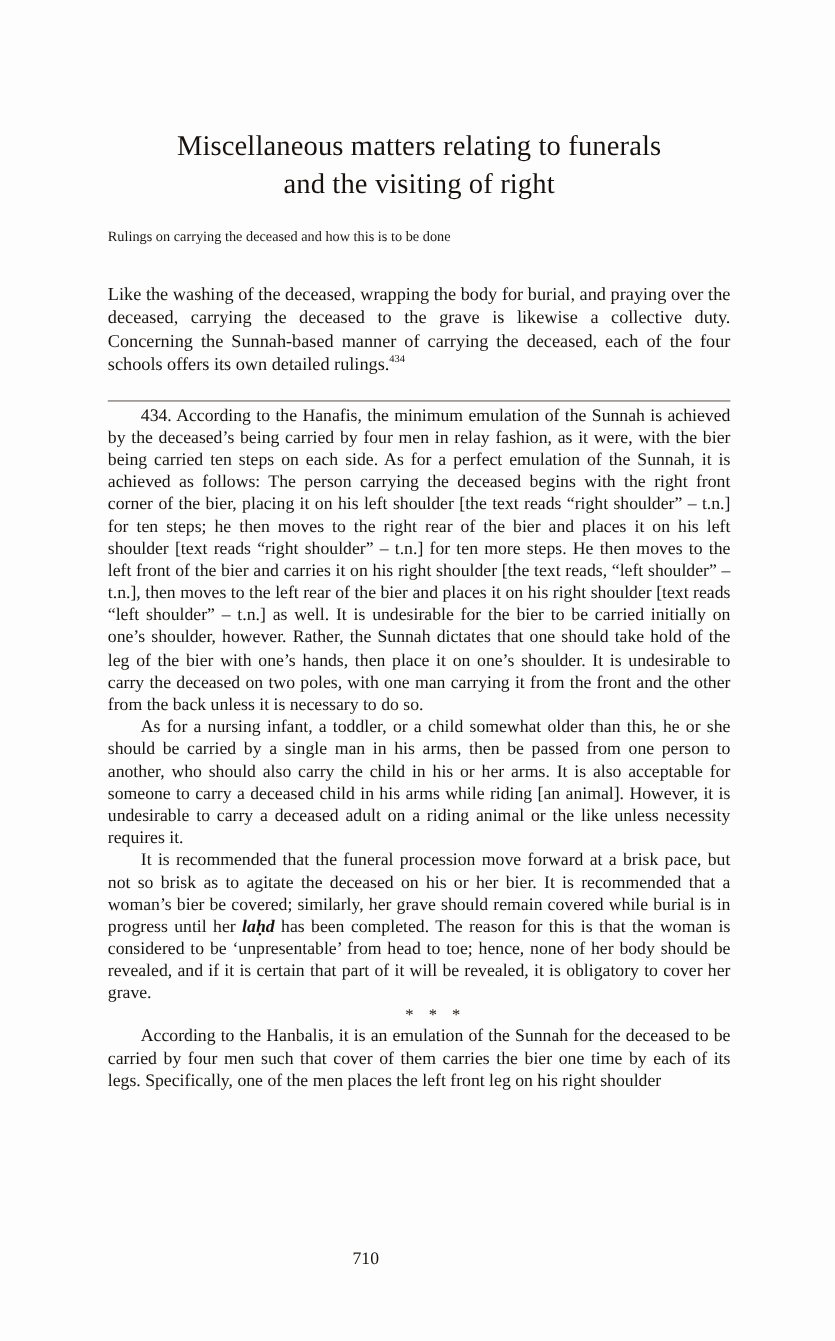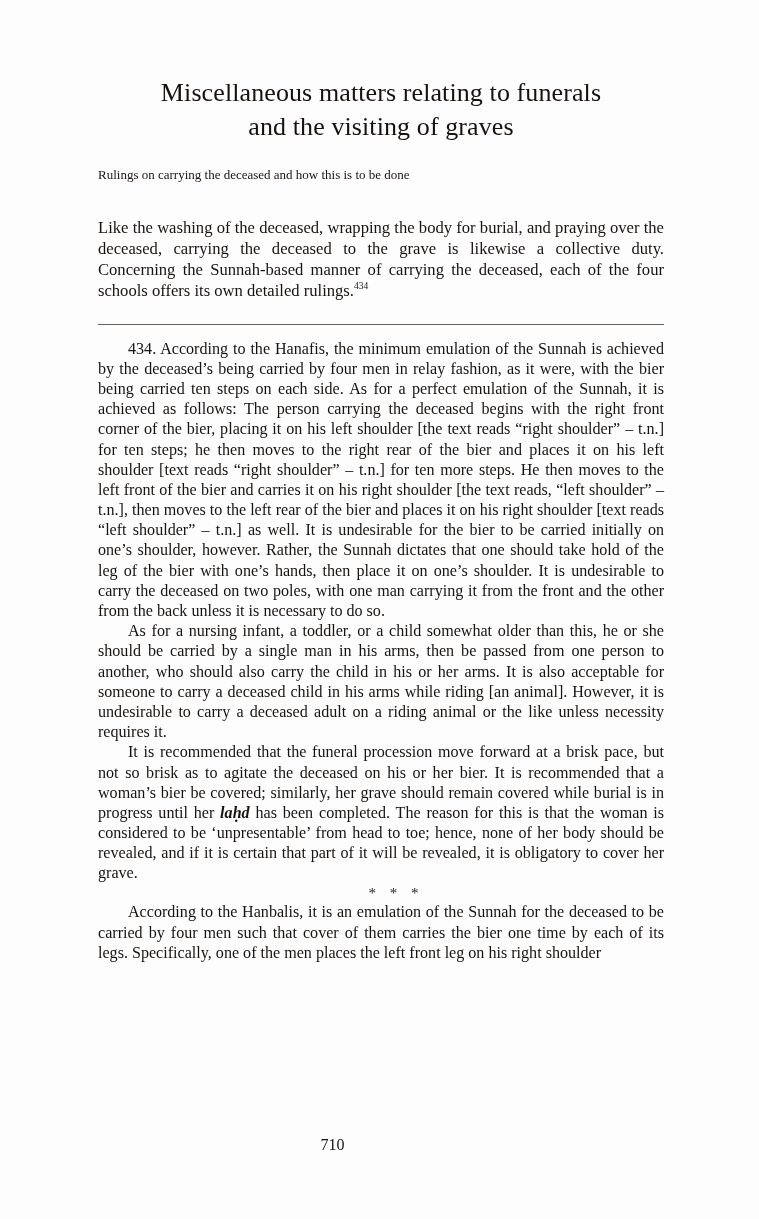--- a/index.html
+++ b/index.html
@@ -19,22 +19,22 @@
   }
   .content {
     position: absolute;
     left: 98px;
     top: 0;
     width: 566px;
   }
 
   
   .title {
-    margin: 0;
-    padding-top: 76px;
+    margin: 16px;
+    padding-top: 100px;
     font-size: 26px;
     font-weight: normal;
     line-height: 1.32;
     text-align: center;
     letter-spacing: 0.1px;
     color: #17120f;
   }
   .subtitle {
     margin: 22px 0 0 0;
     font-size: 13px;
@@ -63,21 +63,21 @@
   .fn-rule {
     margin-top: 22px;
     width: 100%;
     height: 1px;
     background: #4a4340;
     opacity: .85;
   }
 
   
   .footnote {
-    margin-top: 14px;
+    margin-top: 4px;
     font-size: 16.1px;
     line-height: 1.255;
     text-align: justify;
     text-justify: inter-word;
     color: #171310;
   }
   .footnote p {
     margin: 0;
     text-indent: 30px;
   }
@@ -104,21 +104,21 @@
   }
 </style>
 </head>
 <body>
 
 <div class="page">
   <div class="content">
 
     <h1 class="title">
       <span>Miscellaneous matters relating to funerals</span><br>
-      <span>and the visiting of graves</span>
+      <span>and the visiting of right</span>
     </h1>
 
     <h2 class="subtitle">Rulings on carrying the deceased and how this is to be done</h2>
 
     <p class="body-par noindent"><span>Like the washing of the deceased, wrapping the body for burial, and praying over the deceased, carrying the deceased to the grave is likewise a collective duty.  Concerning the Sunnah-based manner of carrying the deceased, each of the four schools offers its own detailed rulings.</span><sup class="fnmark">434</sup></p>
 
     <div class="fn-rule"></div>
 
     <div class="footnote">
       <p>434. According to the Hanafis, the minimum emulation of the Sunnah is achieved by the deceased’s being carried by four men in relay fashion, as it were, with the bier being carried ten steps on each side. As for a perfect emulation of the Sunnah, it is achieved as follows: The person carrying the deceased begins with the right front corner of the bier, placing it on his left shoulder [the text reads “right shoulder” – t.n.] for ten steps; he then moves to the right rear of the bier and places it on his left shoulder [text reads “right shoulder” – t.n.] for ten more steps. He then moves to the left front of the bier and carries it on his right shoulder [the text reads, “left shoulder” – t.n.], then moves to the left rear of the bier and places it on his right shoulder [text reads “left shoulder” – t.n.] as well. It is undesirable for the bier to be carried initially on one’s shoulder, however. Rather, the Sunnah dictates that one should take hold of the leg of the bier with one’s hands, then place it on one’s shoulder. It is undesirable to carry the deceased on two poles, with one man carrying it from the front and the other from the back unless it is necessary to do so.</p>

